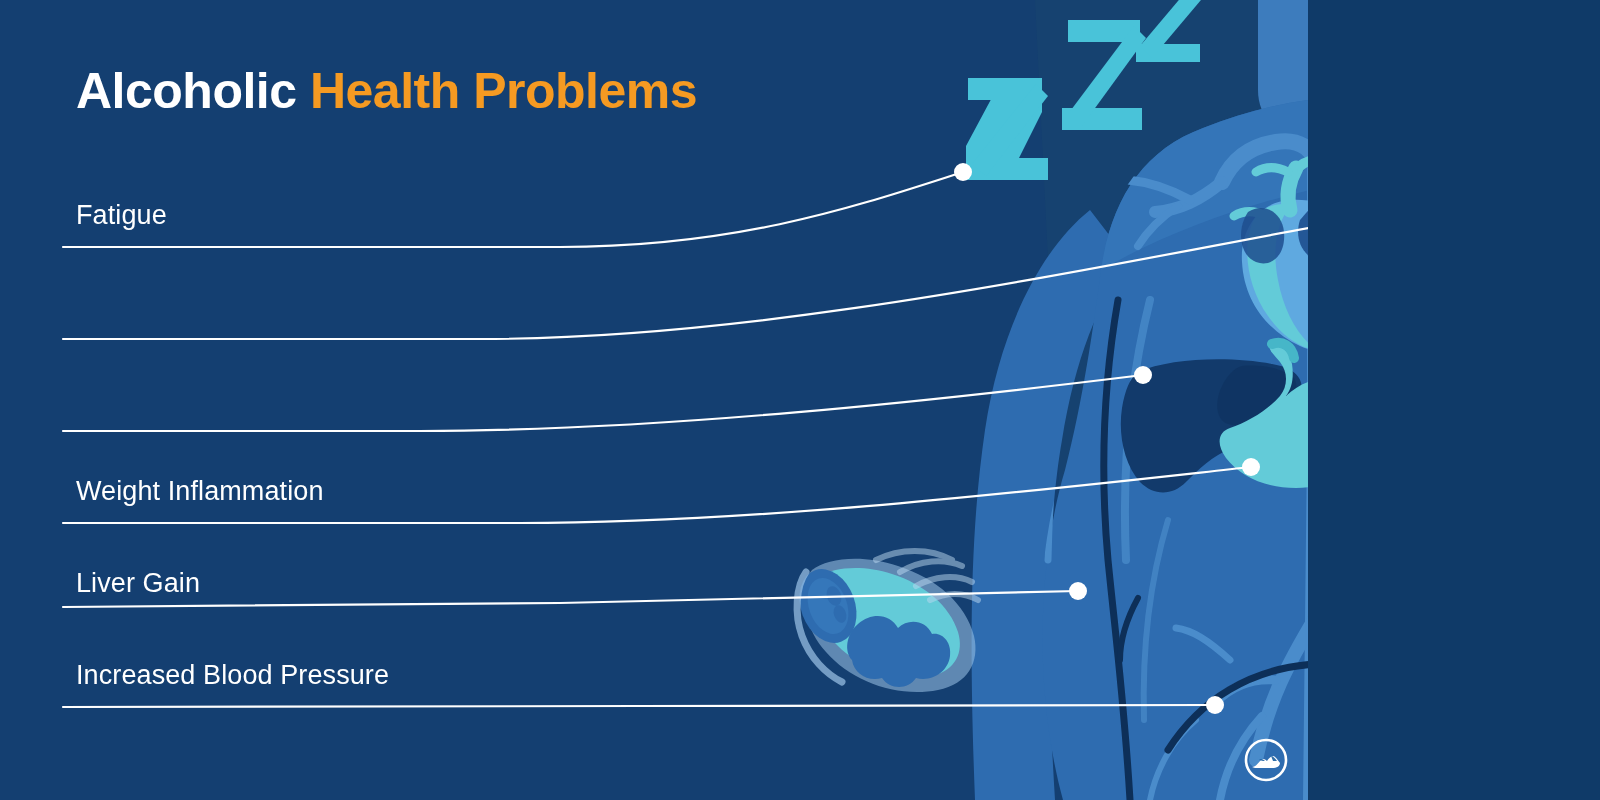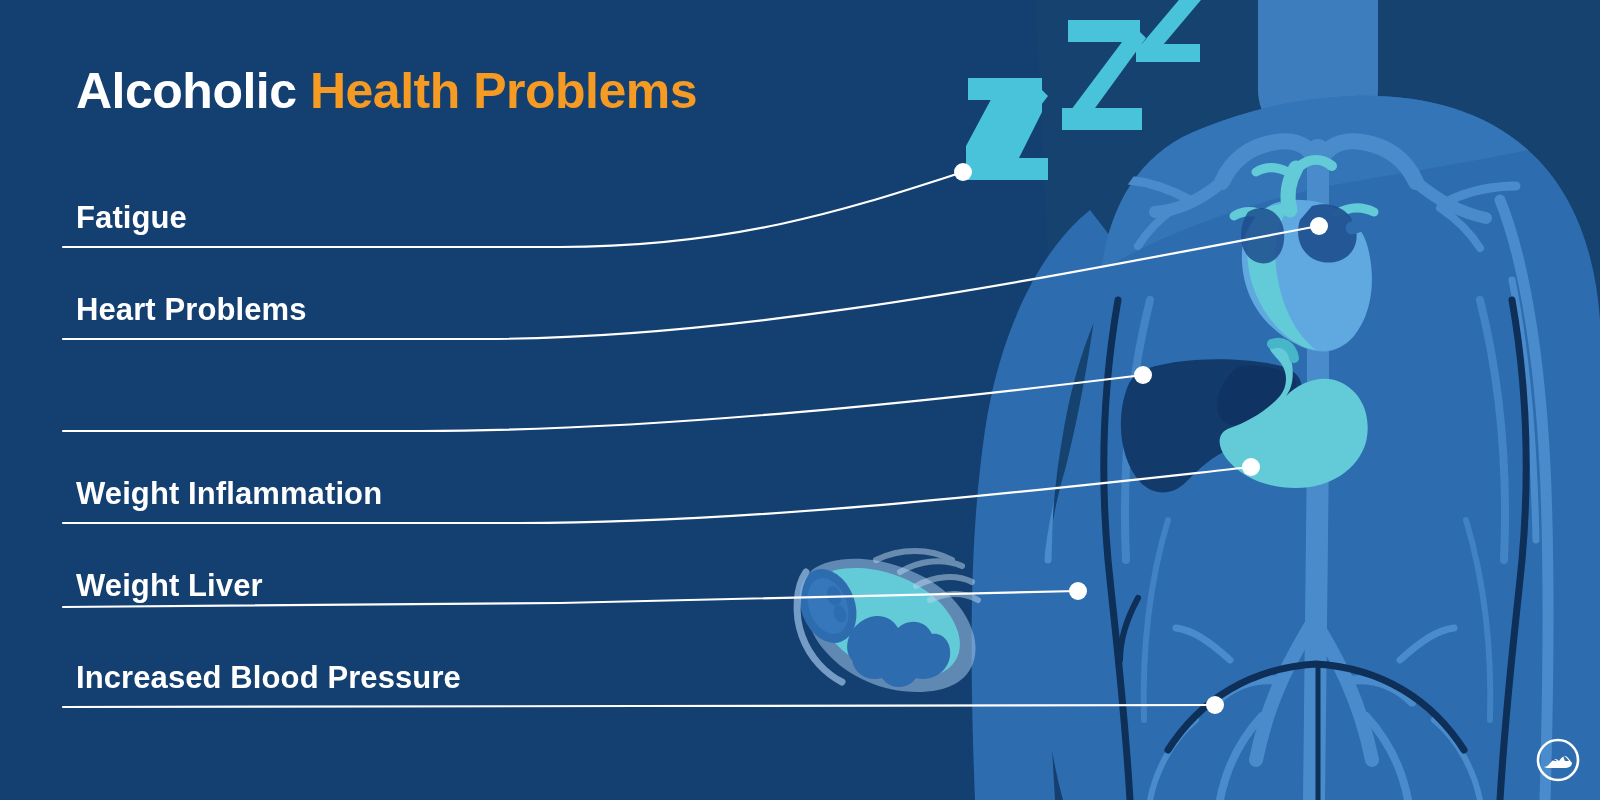--- a/index.html
+++ b/index.html
@@ -3,21 +3,21 @@
 <meta charset="utf-8">
 <title>Alcoholic Health Problems</title>
 <style>
   html, body {
     margin: 0;
     padding: 0;
     background: #0f3a68;
   }
   #canvas {
     position: relative;
-    width: 1600px;
+    width: 1308px;
     height: 800px;
     overflow: hidden;
     background: #143f71;
     font-family: "Liberation Sans", sans-serif;
     -webkit-font-smoothing: antialiased;
   }
   #art {
     position: absolute;
     left: 0; top: 0;
     width: 1600px;
@@ -42,22 +42,22 @@
     line-height: 1.1;
     margin: 0;
   }
   .title .t-white { color: #ffffff; }
   .title .t-accent { color: #f59a22; }
 
   
   .item-label {
     position: absolute;
     color: #ffffff;
-    font-size: 31px;
-    font-weight: bold;
+    font-size: 27px;
+    font-weight: normal;
     letter-spacing: 0.1px;
     white-space: nowrap;
   }
 
   
   .logo {
     position: absolute;
     right: 18px;
     bottom: 16px;
     width: 48px;
@@ -333,31 +333,28 @@
 
   <h1 class="title">
     <span class="t-white">Alcoholic</span>
     <span class="t-accent">Health Problems</span>
   </h1>
 
   <div class="item-label" style="left:76px; top:200px;">
     <span>Fatigue</span>
   </div>
 
-  <div class="item-label" style="left:76px; top:292px;">
-    <span>Heart Problems</span>
-  </div>
 
 
   <div class="item-label" style="left:76px; top:476px;">
     <span>Weight Inflammation</span>
   </div>
 
   <div class="item-label" style="left:76px; top:568px;">
-    <span>Weight Liver</span>
+    <span>Liver Gain</span>
   </div>
 
   <div class="item-label" style="left:76px; top:660px;">
     <span>Increased Blood Pressure</span>
   </div>
 
   <svg class="logo" viewBox="0 0 48 48">
     <circle cx="24" cy="24" r="20" fill="none" stroke="#ffffff" stroke-width="2.6"></circle>
     <path d="M10 31 C14 31, 16 27, 19 24 C21 22, 23 23, 25 25
              C27 22, 29 20, 31 20 C33 20, 35 23, 38 27

